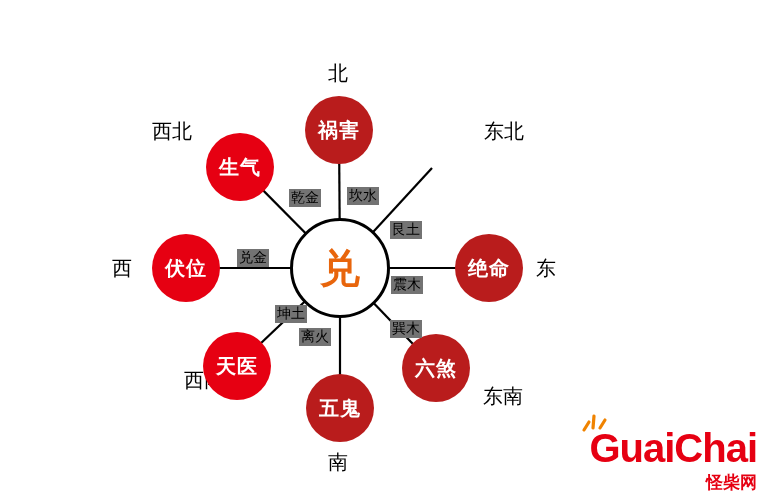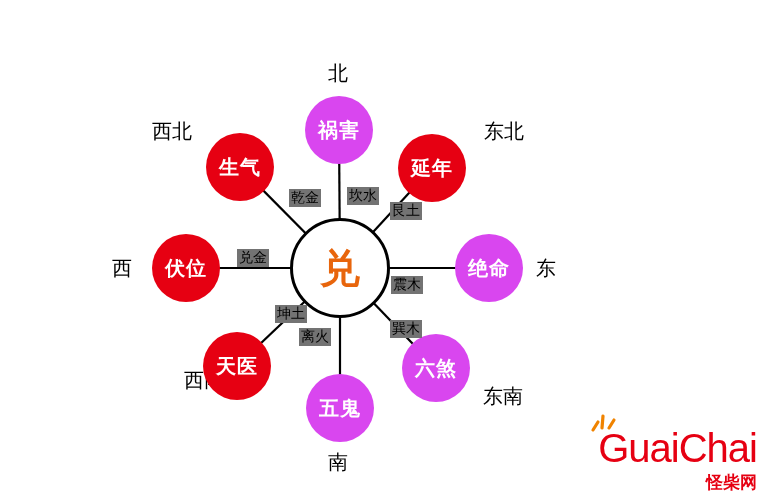--- a/index.html
+++ b/index.html
@@ -16,21 +16,21 @@
     display:flex;align-items:center;justify-content:center;z-index:2;box-sizing:border-box;
   }
   .center-circle span{font-size:40px;font-weight:bold;color:#e8650c;font-family:"DejaVu Serif","Liberation Serif",serif;}
 
   .star{
     position:absolute;width:68px;height:68px;border-radius:50%;
     display:flex;align-items:center;justify-content:center;z-index:2;
     color:#fff;font-size:20px;font-weight:bold;letter-spacing:1px;
     font-family:"DejaVu Serif","Liberation Serif",serif;
   }
-  .star.black{background:#d946ef;}
+  .star.black{background:#b91c1c;}
   .star.red{background:#e60012;}
 
   .pos-n {left:305px;top:96px;}
   .pos-ne{left:398px;top:134px;}
   .pos-e {left:455px;top:234px;}
   .pos-se{left:402px;top:334px;}
   .pos-s {left:306px;top:374px;}
   .pos-sw{left:203px;top:332px;}
   .pos-w {left:152px;top:234px;}
   .pos-nw{left:206px;top:133px;}
@@ -46,32 +46,32 @@
   .pd-s {left:338px;top:462px;}
   .pd-sw{left:178px;top:380px;margin-left:26px;}
   .pd-w {left:122px;top:268px;}
   .pd-nw{left:172px;top:131px;}
 
   .elem{
     position:absolute;transform:translate(-50%,-50%);
     font-size:14px;color:#000;background:#737373;padding:0 2px;z-index:3;white-space:nowrap;
   }
   .pe-n {left:363px;top:196px;}
-  .pe-ne{left:406px;top:211px;}
+  .pe-ne{left:406px;top:230px;}
   .pe-e {left:407px;top:285px;}
   .pe-se{left:370px;top:329px;margin-left:36px;}
   .pe-s {left:315px;top:337px;}
   .pe-sw{left:263px;top:314px;margin-left:28px;}
   .pe-w {left:253px;top:258px;}
   .pe-nw{left:305px;top:198px;}
 
   .logo{position:absolute;right:14px;bottom:10px;text-align:right;z-index:4;}
   .logo .burst{position:absolute;left:-10px;top:-18px;}
   .logo .brand{
-    font-size:40px;font-weight:400;color:#e60012;line-height:1;
+    font-size:40px;font-weight:700;color:#e60012;line-height:1;
     font-family:"Liberation Sans","DejaVu Sans",sans-serif;letter-spacing:-1px;
   }
   .logo .site{font-size:17px;font-weight:bold;color:#e60012;margin-top:3px;font-family:Liberation Serif, serif;}
 </style>
 </head>
 <body>
 
 <div class="stage">
 
   <svg class="lines" width="771" height="504" viewBox="0 0 771 504">
@@ -99,23 +99,20 @@
   <div class="elem pe-e">震木</div>
   <div class="elem pe-se">巽木</div>
   <div class="elem pe-s">离火</div>
   <div class="elem pe-sw">坤土</div>
   <div class="elem pe-w">兑金</div>
   <div class="elem pe-nw">乾金</div>
 
   <div class="star black pos-n">
     <span>祸害</span>
   </div>
-  <div class="star red pos-ne">
-    <span>延年</span>
-  </div>
   <div class="star black pos-e">
     <span>绝命</span>
   </div>
   <div class="star black pos-se">
     <span>六煞</span>
   </div>
   <div class="star black pos-s">
     <span>五鬼</span>
   </div>
   <div class="star red pos-sw">

